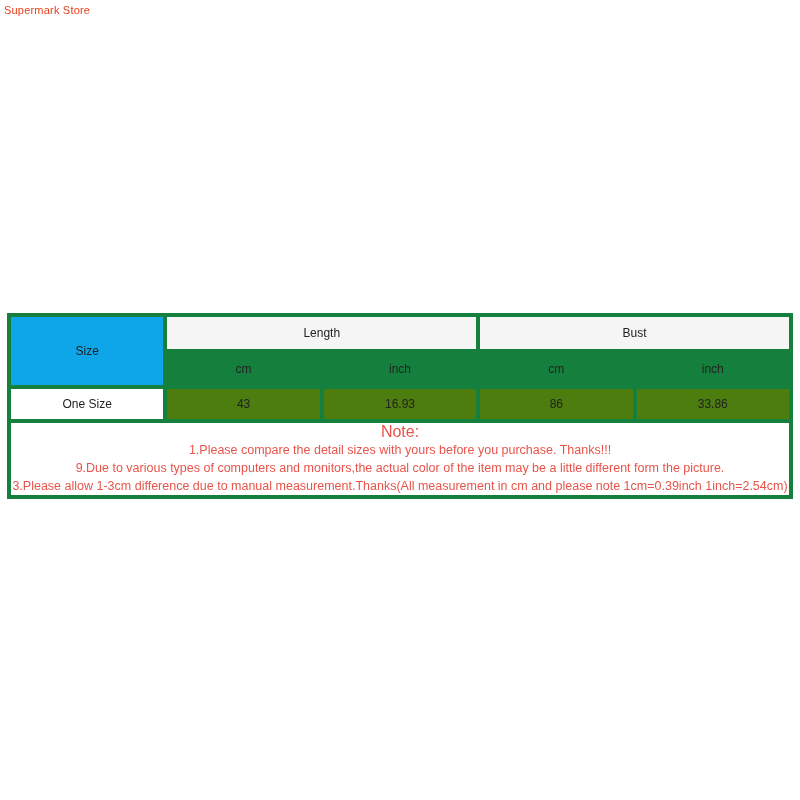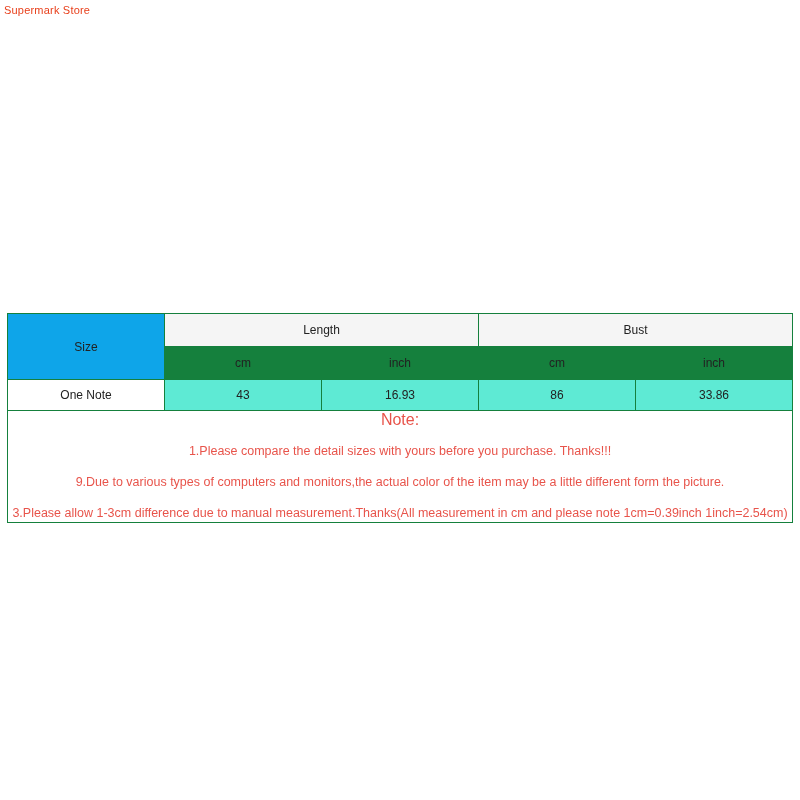--- a/index.html
+++ b/index.html
@@ -35,21 +35,21 @@
 
   table.size-table {
     border-collapse: collapse;
     width: 100%;
     table-layout: fixed;
     background: #ffffff;
   }
 
   table.size-table td,
   table.size-table th {
-    border: 1px solid #15803d;
+    border: 4px solid #15803d;
     font-weight: normal;
     text-align: center;
     vertical-align: middle;
     font-size: 12px;
     color: #222222;
     padding: 0;
   }
 
   .cell-size-label {
     background: #0ea5e9;
@@ -66,21 +66,21 @@
   }
 
   .cell-unit {
     background: #15803d;
     font-size: 12px;
     color: #1a1a1a;
     height: 32px;
   }
 
   .cell-data {
-    background: #5eead4;
+    background: #4d7c0f;
     height: 30px;
     font-size: 12px;
     color: #1a1a1a;
   }
 
   .cell-onesize {
     background: #ffffff;
     height: 30px;
     font-size: 12px;
     color: #1a1a1a;
@@ -90,21 +90,20 @@
     background: #ffffff;
     padding: 8px 4px 10px 4px;
     text-align: center;
   }
 
   .note-line {
     color: #e8544b;
     font-size: 12.5px;
     line-height: 18px;
     white-space: nowrap;
-    margin-top: 13px;
   }
   .note-title {
     color: #e8544b;
     font-size: 16px;
     line-height: 18px;
   }
 </style>
 </head>
 <body>
 
@@ -118,21 +117,21 @@
         <td class="cell-group" colspan="2">Length</td>
         <td class="cell-group" colspan="2">Bust</td>
       </tr>
       <tr>
         <td class="cell-unit">cm</td>
         <td class="cell-unit">inch</td>
         <td class="cell-unit">cm</td>
         <td class="cell-unit">inch</td>
       </tr>
       <tr>
-        <td class="cell-onesize">One Note</td>
+        <td class="cell-onesize">One Size</td>
         <td class="cell-data">43</td>
         <td class="cell-data">16.93</td>
         <td class="cell-data">86</td>
         <td class="cell-data">33.86</td>
       </tr>
       <tr>
         <td class="note-cell" colspan="5">
           <div class="note-title">Note:</div>
           <div class="note-line">1.Please compare the detail sizes with yours before you purchase. Thanks!!!</div>
           <div class="note-line">9.Due to various types of computers and monitors,the actual color of the item may be a little different form the picture.</div>

